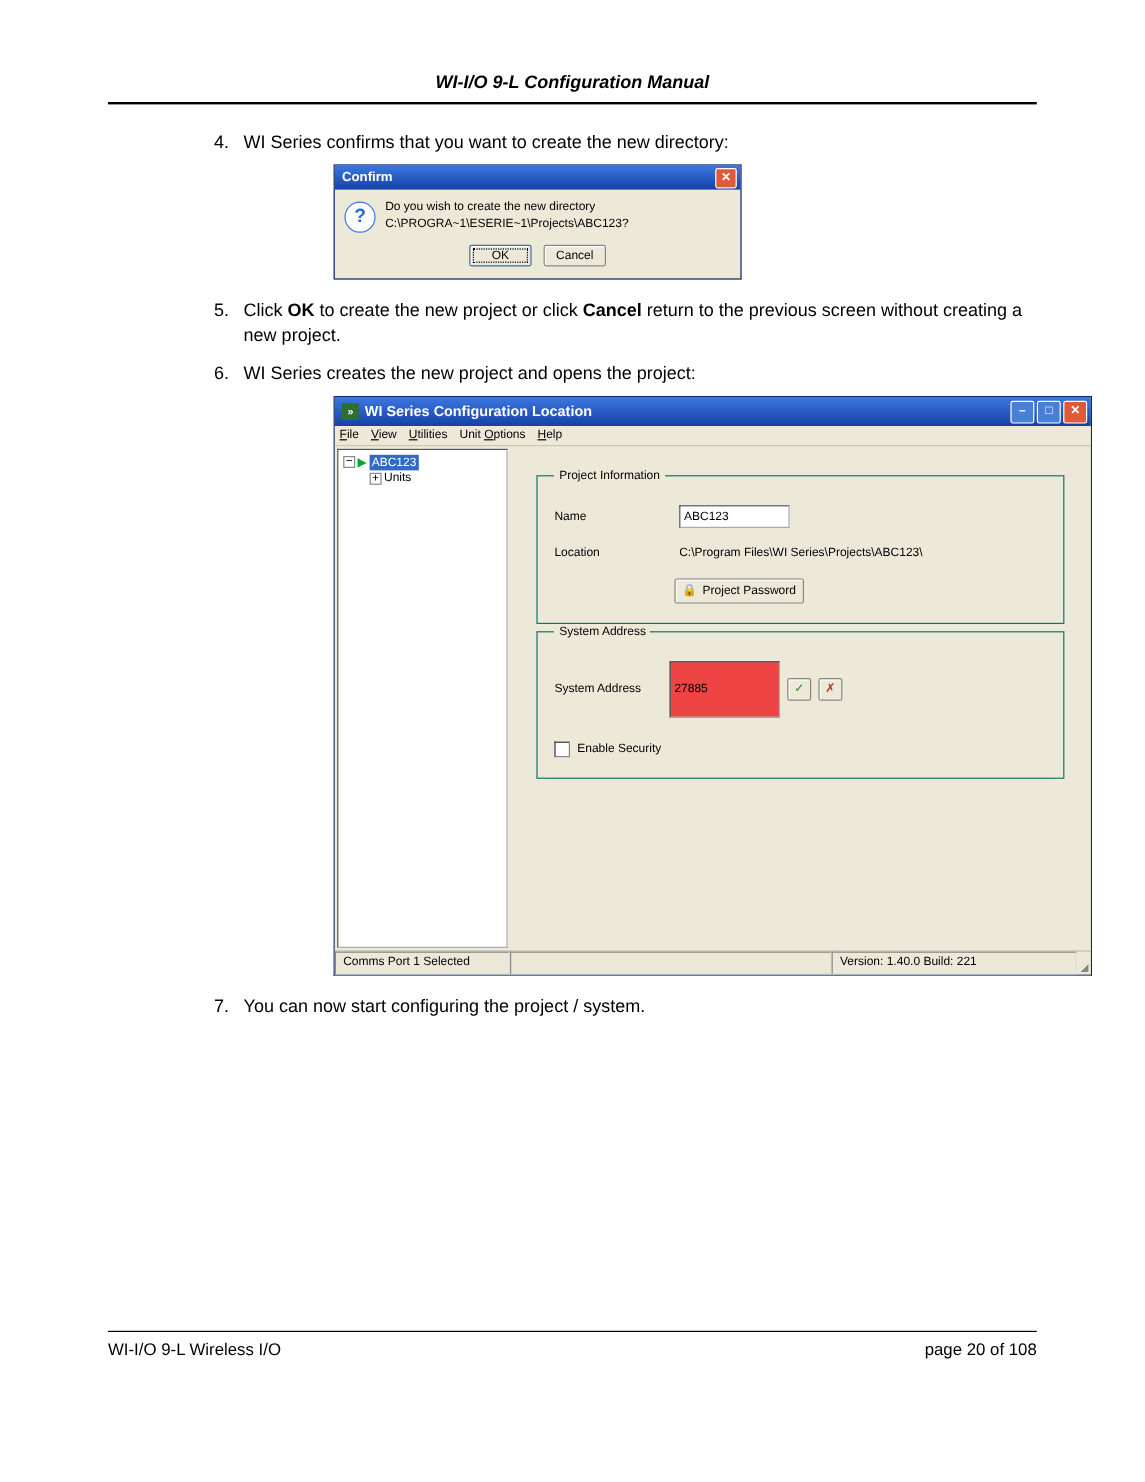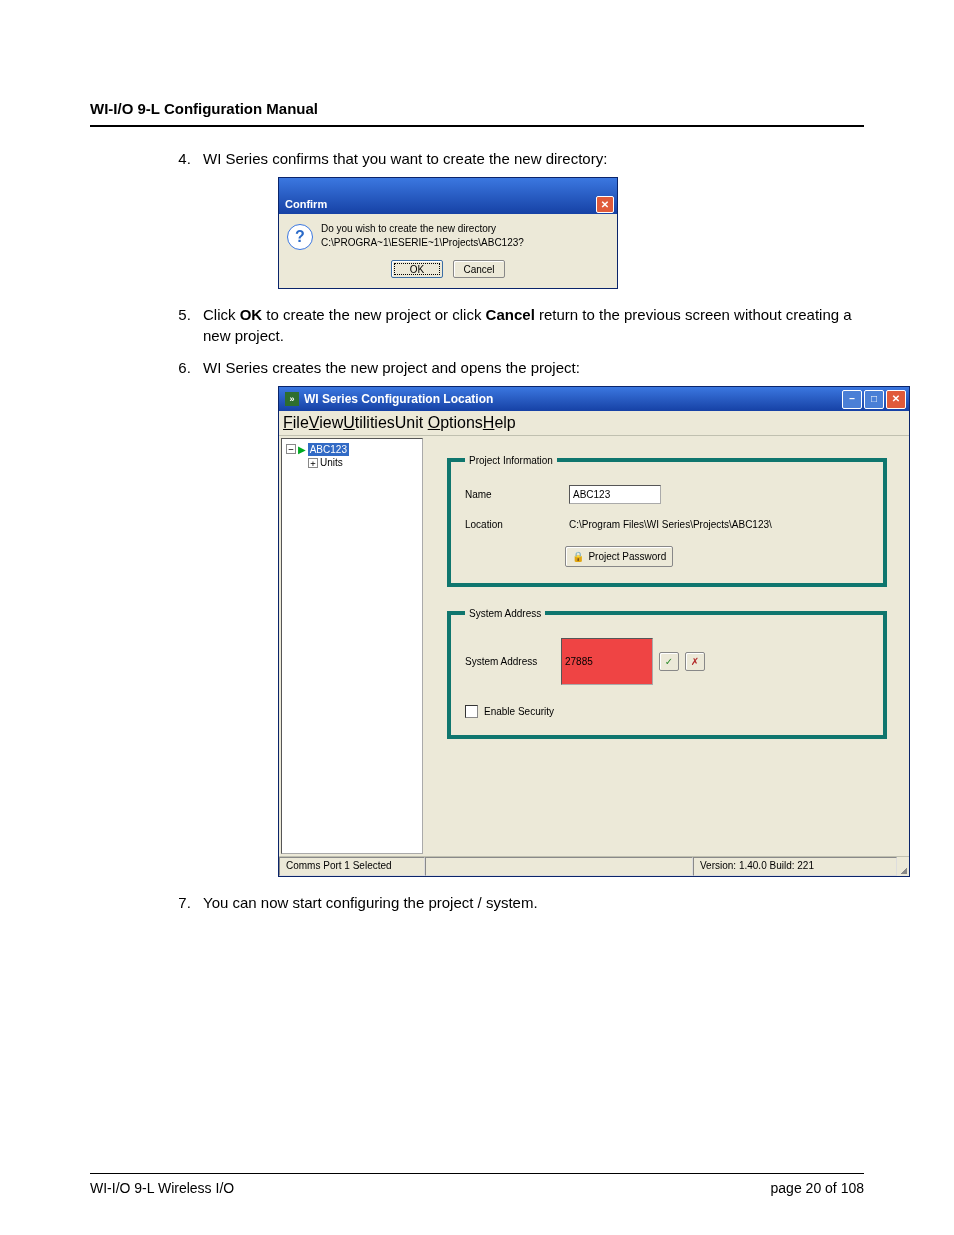--- a/index.html
+++ b/index.html
@@ -6,25 +6,25 @@
     font-family: Arial, Helvetica, sans-serif;
     font-size: 15px;
     color: #000;
     background: #fff;
     margin: 0;
     padding: 60px 90px 40px 90px;
     box-sizing: border-box;
     width: 954px;
   }
   .header-title {
-    text-align: left;
-    font-weight: bold;
+    text-align: center;
+    font-weight: bold;
+    font-style: italic;
     font-size: 15px;
     margin-bottom: 8px;
-    margin-top: 40px;
   }
   .hr {
     border: none;
     border-top: 2px solid #000;
     margin: 0 0 22px 0;
   }
   ol.instr {
     padding-left: 105px;
     margin: 0;
   }
@@ -41,21 +41,21 @@
     background: #ece9d8;
     border: 1px solid #0a246a;
     margin: 8px 0 16px 75px;
     font-family: Tahoma, Arial, sans-serif;
   }
   .dlg-titlebar {
     background: linear-gradient(#3b77e0, #1641a5);
     color: #fff;
     font-weight: bold;
     font-size: 11px;
-    padding: 17px 3px 1px 6px;
+    padding: 1px 3px 1px 6px;
     display: flex;
     justify-content: space-between;
     align-items: center;
     height: 18px;
   }
   .close-btn {
     width: 16px; height: 15px;
     background: #e05a3a;
     border: 1px solid #fff;
     border-radius: 2px;
@@ -149,22 +149,23 @@
     align-items: center;
     justify-content: center;
     font-size: 10px;
     color: #fff;
   }
   .win-btn.close { background:#e05a3a; }
   .menubar {
     background: #ece9d8;
     border-bottom: 1px solid #c0c0b0;
     padding: 1px 4px;
-    font-size: 16px;
+    font-size: 10px;
     display:flex;
+    gap: 10px;
   }
   .menubar span { cursor: default; }
   .menubar u { text-decoration: underline; }
   .app-body {
     display:flex;
     height: 420px;
     background:#ece9d8;
   }
   .tree-pane {
     width: 132px;
@@ -182,23 +183,22 @@
     background:#316ac5; color:#fff; padding:0 2px;
   }
   .tree-child { display:flex; align-items:center; gap:2px; margin-left:22px; white-space:nowrap; }
   .tree-box { font-family:monospace; font-size:9px; border:1px solid #888; width:8px; height:8px; display:inline-flex; align-items:center; justify-content:center; line-height:0; }
 
   .form-pane {
     flex:1;
     padding: 18px 20px;
   }
   fieldset {
-    border: 4px solid #0f766e;
+    border: 1px solid #0f766e;
     padding: 18px 14px 16px 14px;
-    margin-bottom: 20px;
   }
   legend { font-size: 10px; padding: 0 4px; color:#000; }
   .frow { display:flex; align-items:center; margin-bottom: 14px; gap: 14px; }
   .flabel { width: 90px; font-size:10px; }
   .finput {
     font-size: 10px;
     font-family: Tahoma, Arial, sans-serif;
     background:#fff;
     border: 1px inset #aaa;
     padding: 1px 3px;

